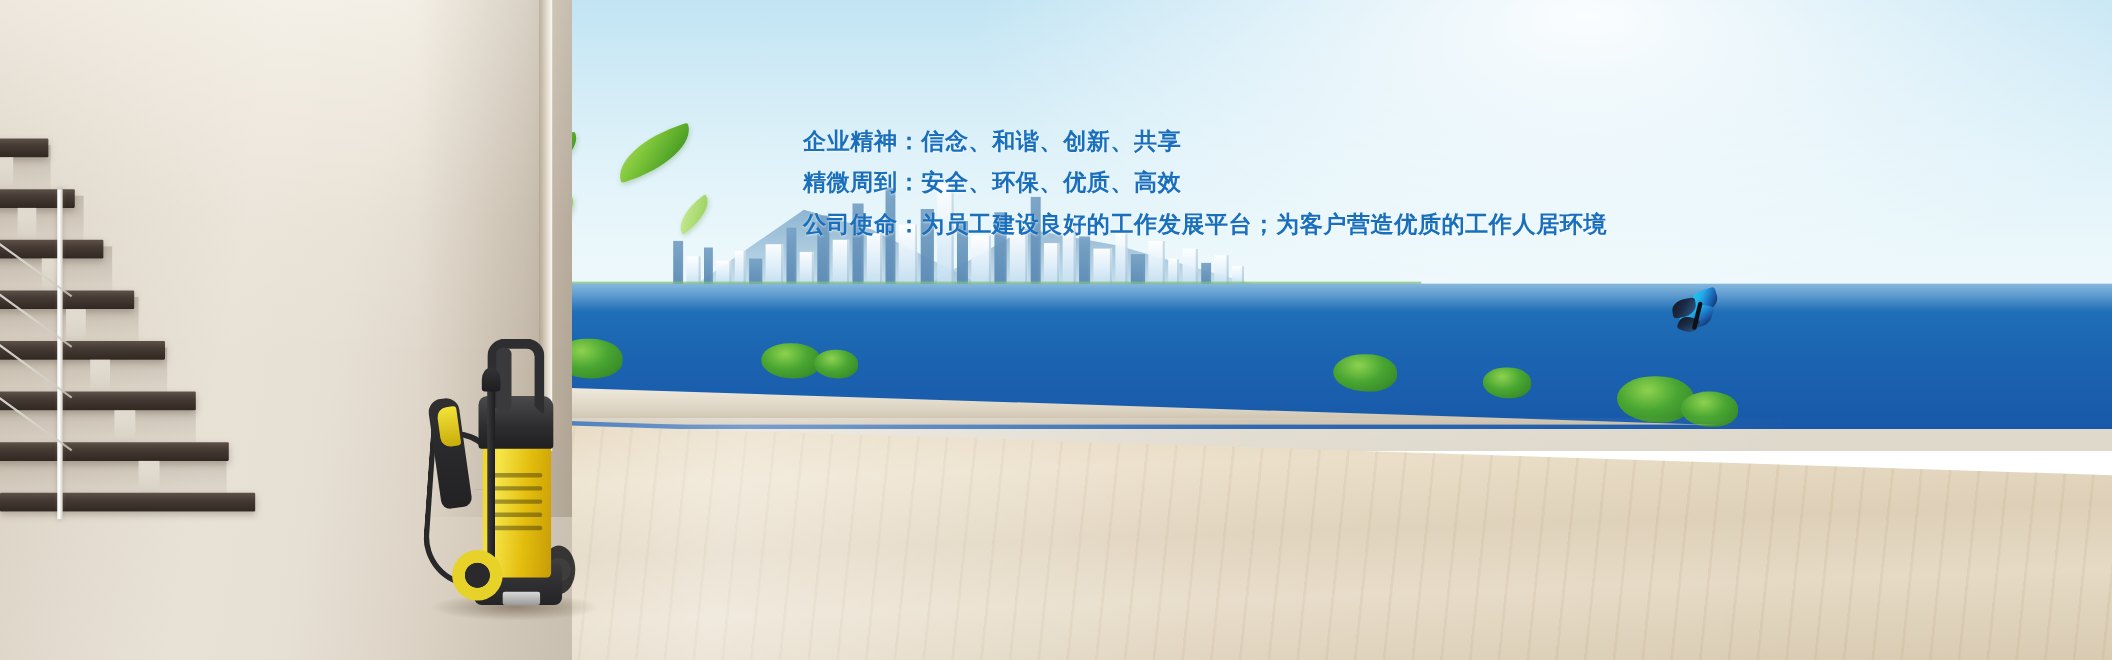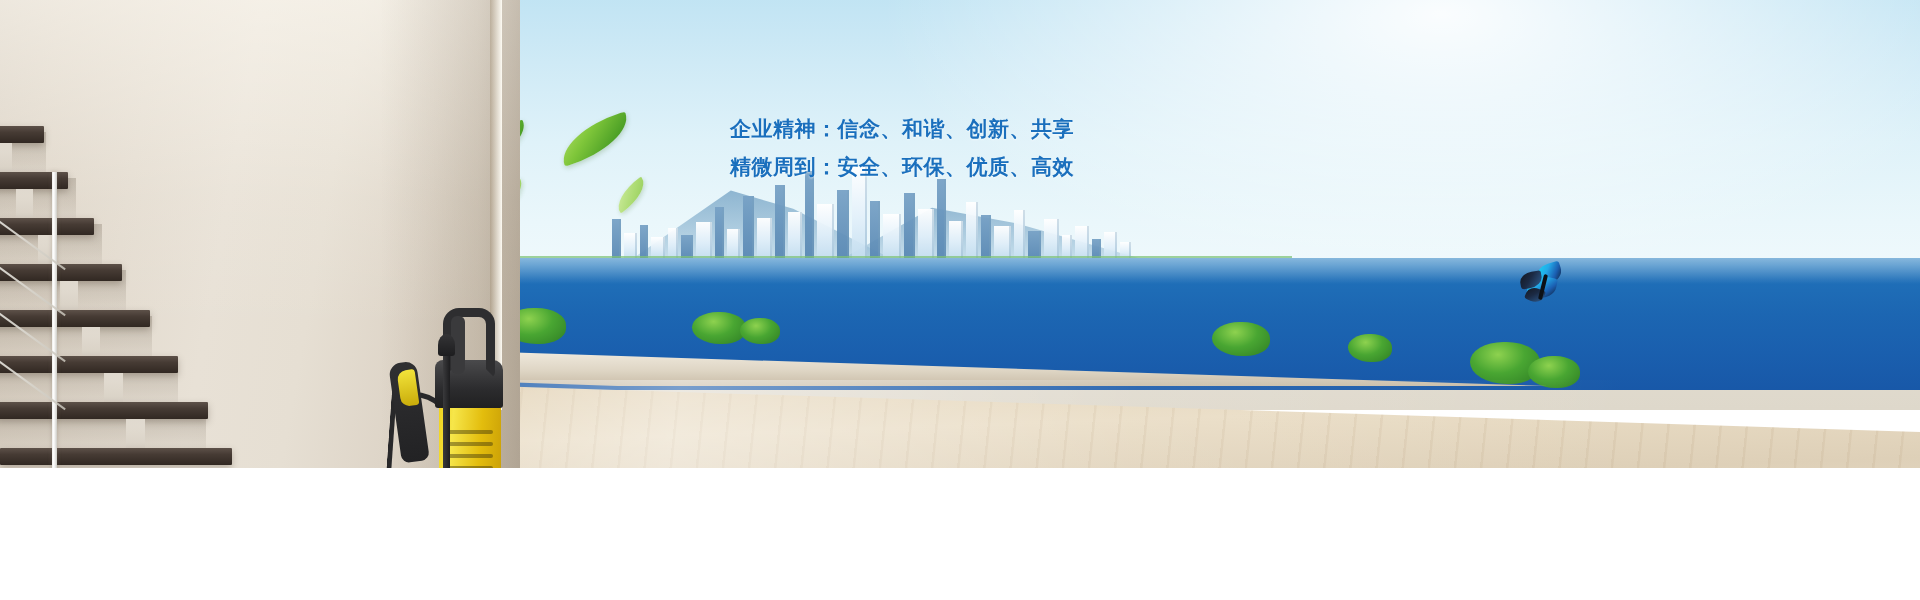--- a/index.html
+++ b/index.html
@@ -7,21 +7,21 @@
     padding: 0;
     background: #ffffff;
   }
   body {
     font-family: "Liberation Sans", "DejaVu Sans", sans-serif;
   }
 
   .banner {
     position: relative;
     width: 1920px;
-    height: 468px;
+    height: 600px;
     overflow: hidden;
   }
 
   
   .room-wall {
     position: absolute;
     left: 0; top: 0;
     width: 520px; height: 600px;
     background:
       linear-gradient(100deg,
@@ -384,20 +384,21 @@
     <div class="bush" style="left:228px;top:328px;width:40px;height:26px;"></div>
     <div class="bush" style="left:700px;top:332px;width:58px;height:34px;"></div>
     <div class="bush" style="left:836px;top:344px;width:44px;height:28px;"></div>
     <div class="bush" style="left:958px;top:352px;width:70px;height:42px;"></div>
     <div class="bush" style="left:1016px;top:366px;width:52px;height:32px;"></div>
   </div>
 
   <div class="mission-text">
     <div class="mission-line">企业精神：信念、和谐、创新、共享</div>
     <div class="mission-line">精微周到：安全、环保、优质、高效</div>
+    <div class="mission-line">公司使命：为员工建设良好的工作发展平台；为客户营造优质的工作人居环境</div>
   </div>
 
   <div class="baseboard"></div>
   <div class="floor"></div>
   <div class="floor-sheen"></div>
 
   <div class="room-wall">
     <div class="wall-shade-top"></div>
     <div class="wall-shade-corner"></div>
 

